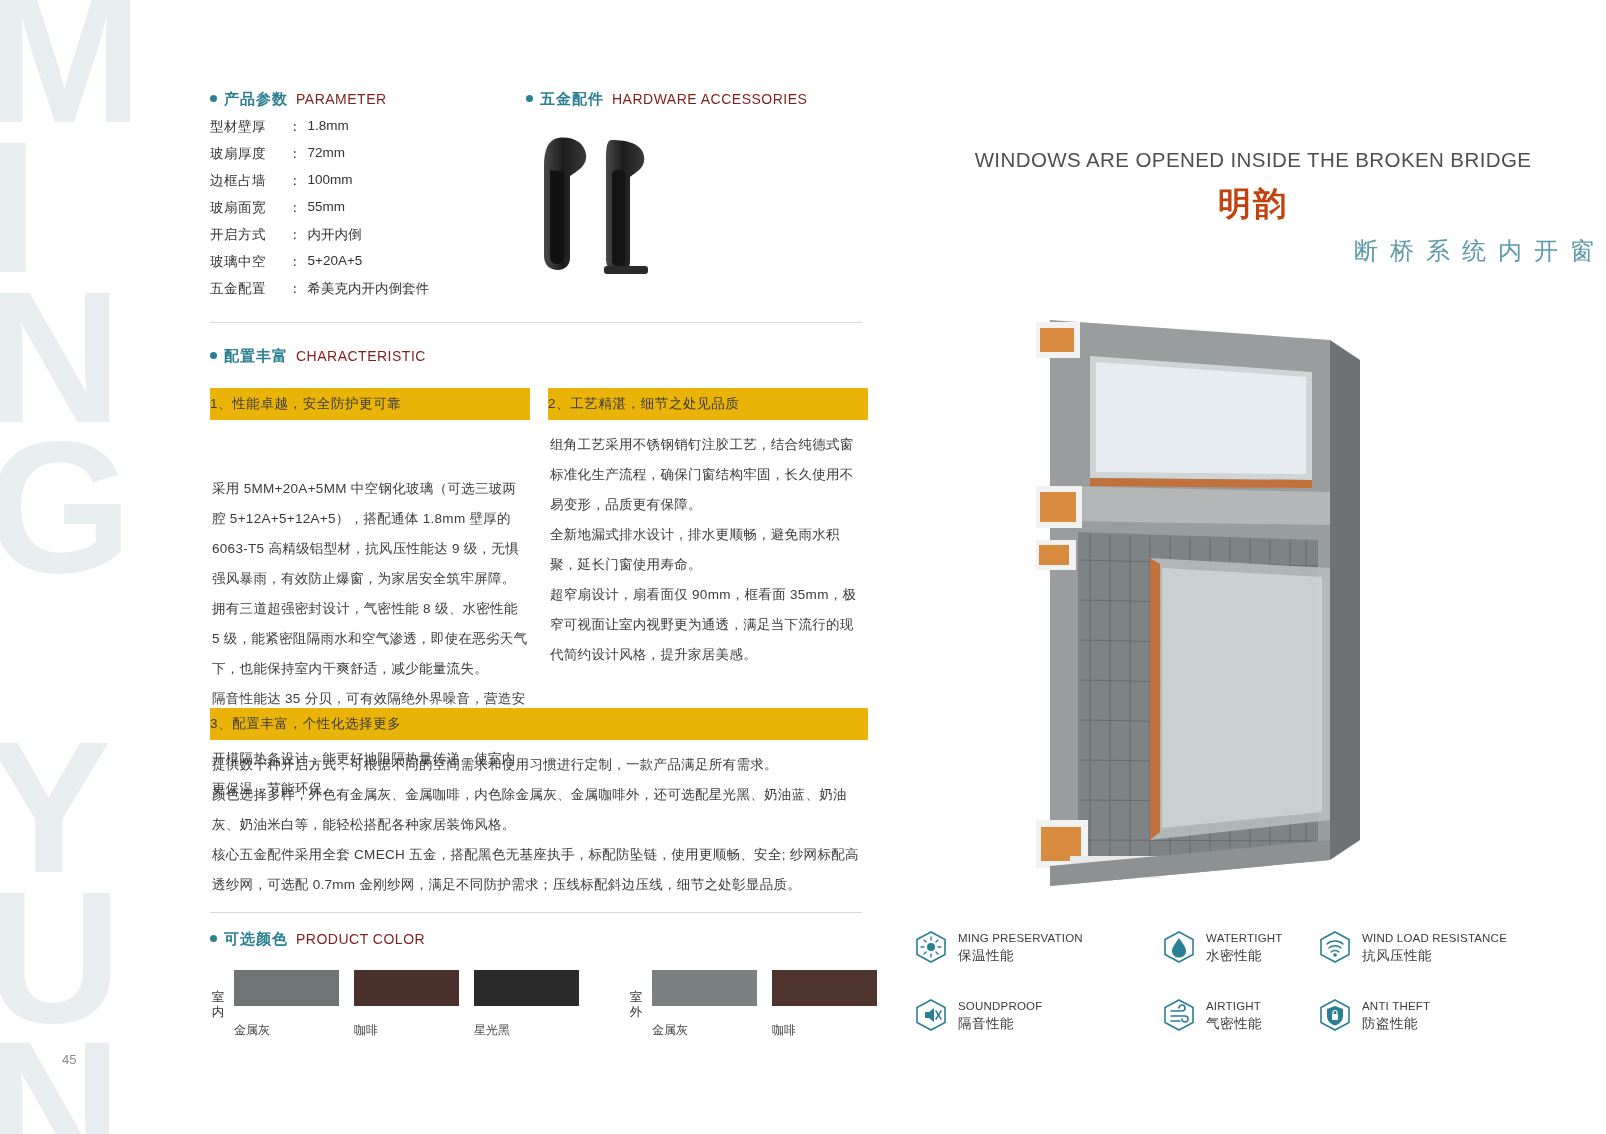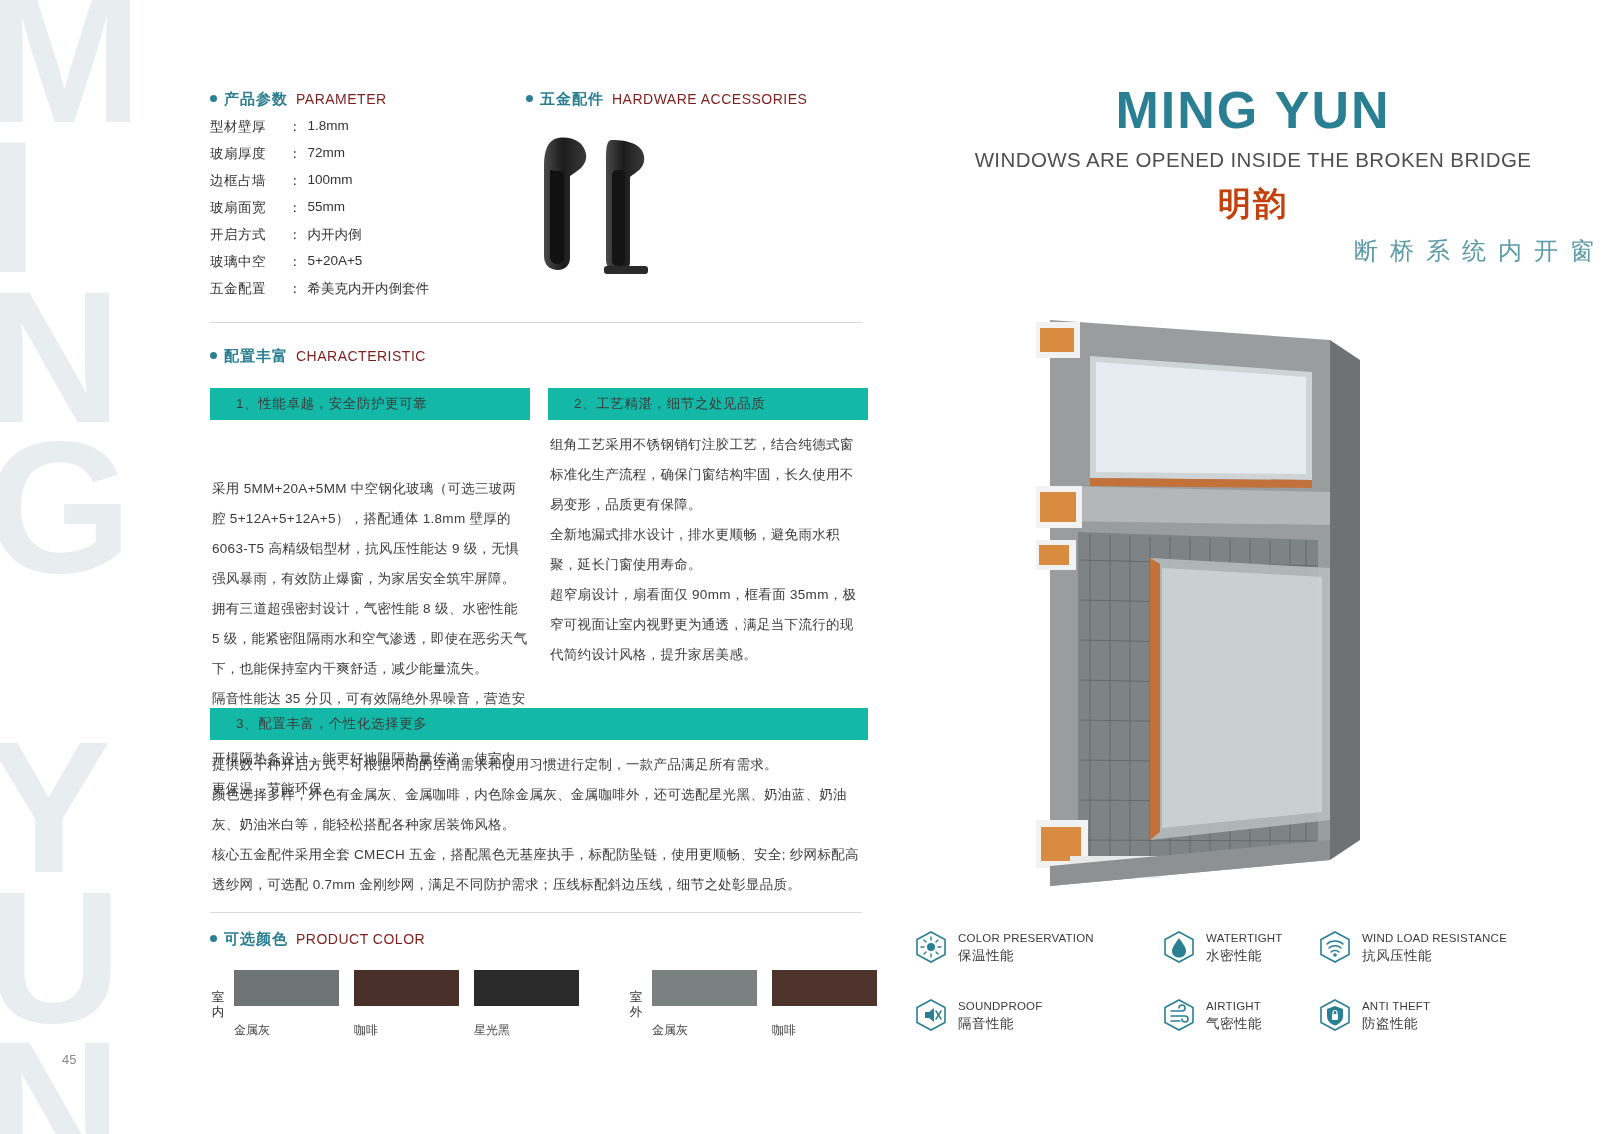--- a/index.html
+++ b/index.html
@@ -42,22 +42,22 @@
   .param-colon{color:#333;margin-right:6px;}
   .param-value{color:#333;}
 
   .hw-img{position:absolute;left:330px;top:120px;width:180px;height:180px;}
 
   .hr{position:absolute;left:14px;width:652px;height:1px;background:#d8d8d8;}
 
   
   .char-box{position:absolute;}
   .char-title{
-    background:#14b8a6;color:#3b3b3b;font-size:13.5px;
-    padding:7px 26px;letter-spacing:.6px;
+    background:#eab308;color:#3b3b3b;font-size:13.5px;
+    padding:7px 0;letter-spacing:.6px;
   }
   .char-body{font-size:13.5px;line-height:30px;color:#3b3b3b;padding:10px 2px 0 2px;letter-spacing:.3px;}
 
   
   .swatch-row{position:absolute;display:flex;align-items:center;}
   .swatch-label{
     font-size:12.5px;color:#333;line-height:15px;width:16px;margin-right:8px;text-align:center;
   }
   .sw{width:105px;height:36px;margin-right:15px;}
   .sw-cap{font-size:12px;color:#444;margin-top:5px;}
@@ -241,21 +241,20 @@
     </div>
     <div class="sw-wrap">
       <div class="sw" style="background:#4e342c"></div>
       <div class="sw-cap">咖啡</div>
     </div>
   </div>
 
 </div>
 
 <div class="right">
-  <div class="brand">MING YUN</div>
   <div class="brand-sub">WINDOWS ARE OPENED INSIDE THE BROKEN BRIDGE</div>
   <div class="brand-cn">明韵</div>
   <div class="brand-cn2">断桥系统内开窗</div>
 
   <div class="prod-img">
     <svg viewBox="0 0 420 590" width="420" height="590">
 
       <polygon points="20,20 300,40 300,560 20,586" fill="#9a9d9d"></polygon>
       <polygon points="300,40 330,60 330,540 300,560" fill="#6e7272"></polygon>
 
@@ -323,21 +322,21 @@
             <line x1="7" y1="17" x2="10" y2="17"></line>
               <line x1="24" y1="17" x2="27" y2="17"></line>
             <line x1="10" y1="10" x2="12" y2="12"></line>
               <line x1="22" y1="22" x2="24" y2="24"></line>
             <line x1="24" y1="10" x2="22" y2="12"></line>
               <line x1="12" y1="22" x2="10" y2="24"></line>
           </g>
         </svg>
       </span>
       <span>
-        <span class="feat-en">COLOR PRESERVATION</span><br>
+        <span class="feat-en">MING PRESERVATION</span><br>
         <span class="feat-cn">保温性能</span>
       </span>
     </div>
 
     <div class="feat" style="left:248px;top:10px;">
       <span class="feat-ico">
         <svg viewBox="0 0 34 34" width="34" height="34">
           <polygon points="17,2 31,9.5 31,24.5 17,32 3,24.5 3,9.5" fill="none" stroke="#2b7f92" stroke-width="1.6"></polygon>
           <path d="M17 8 C22 15 24 18 24 21 C24 25 21 27.5 17 27.5 C13 27.5 10 25 10 21 C10 18 12 15 17 8 Z" fill="#2b7f92"></path>
         </svg>

